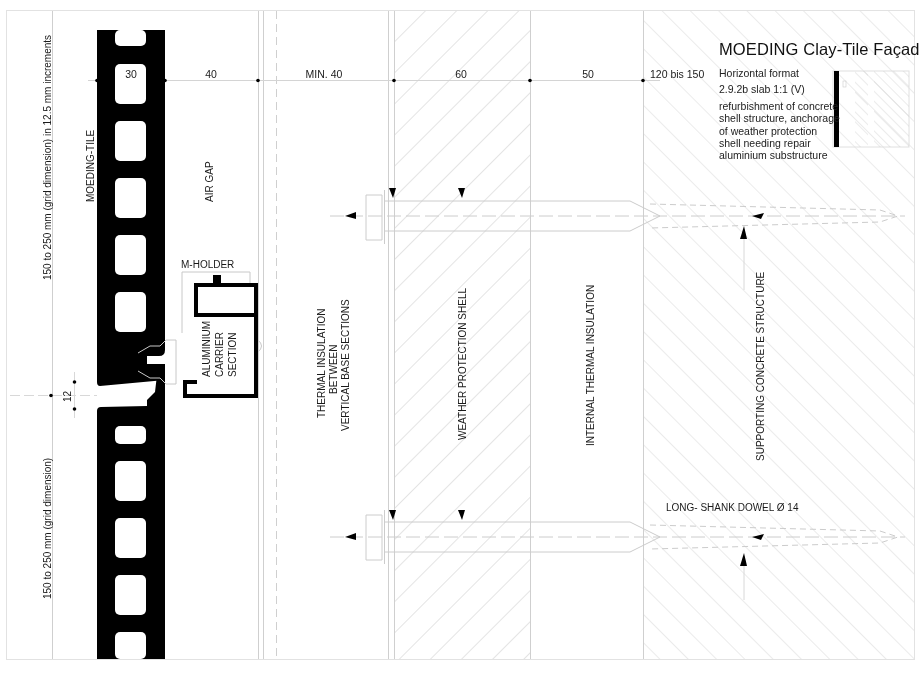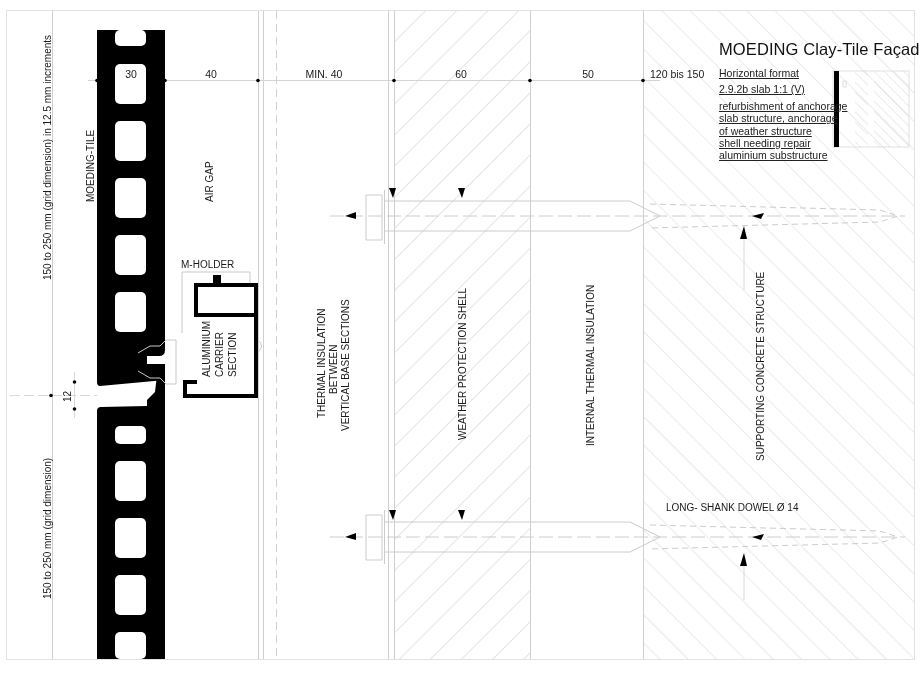--- a/index.html
+++ b/index.html
@@ -2,21 +2,21 @@
 <html><head>
 <meta charset="utf-8">
 <style>
   html, body { margin: 0; padding: 0; background: #ffffff; }
   body { width: 920px; height: 690px; position: relative; overflow: hidden;
          font-family: "Liberation Sans", sans-serif; color: #1a1a1a; }
   #drawing { position: absolute; left: 0; top: 0; }
   .lbl { font-family: "Liberation Sans", sans-serif; fill: #1a1a1a; }
   .title-block { position: absolute; left: 719px; top: 40px; width: 190px; }
   .tb-title { font-size: 16.5px; letter-spacing: 0.1px; margin: 0 0 8px 0; white-space: nowrap; color:#111; }
-  .tb-line { font-size: 10.5px; line-height: 12.4px; color: #222; white-space: nowrap; text-decoration: underline; }
+  .tb-line { font-size: 10.5px; line-height: 12.4px; color: #222; white-space: nowrap; }
   .tb-gap { height: 4px; }
 </style>
 </head>
 <body>
 
 <svg id="drawing" width="920" height="690" viewBox="0 0 920 690" xmlns="http://www.w3.org/2000/svg">
   <defs>
     <pattern id="hatchBack" patternUnits="userSpaceOnUse" width="22" height="22" patternTransform="rotate(45)">
       <line x1="0" y1="0" x2="0" y2="22" stroke="#bdbdbd" stroke-width="0.8"></line>
     </pattern>
@@ -165,18 +165,18 @@
     <rect x="874" y="71" width="35" height="76" fill="url(#hatchFwdSmall)"></rect>
   </g>
 </svg>
 
 <div class="title-block">
   <div class="tb-title">MOEDING  Clay-Tile Façade</div>
   <div class="tb-line">Horizontal format</div>
   <div class="tb-gap"></div>
   <div class="tb-line">2.9.2b   slab 1:1 (V)</div>
   <div class="tb-gap"></div>
-  <div class="tb-line">refurbishment of anchorage</div>
-  <div class="tb-line">slab structure, anchorage</div>
-  <div class="tb-line">of weather structure</div>
+  <div class="tb-line">refurbishment of concrete</div>
+  <div class="tb-line">shell structure, anchorage</div>
+  <div class="tb-line">of weather protection</div>
   <div class="tb-line">shell needing repair</div>
   <div class="tb-line">aluminium substructure</div>
 </div>
 
 </body></html>

